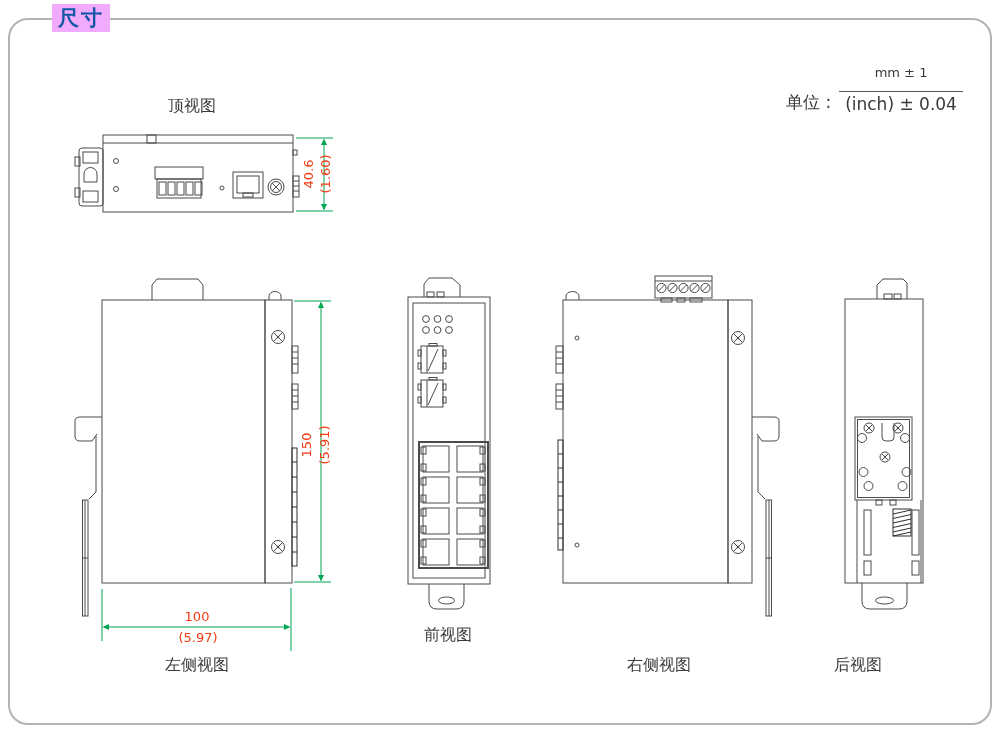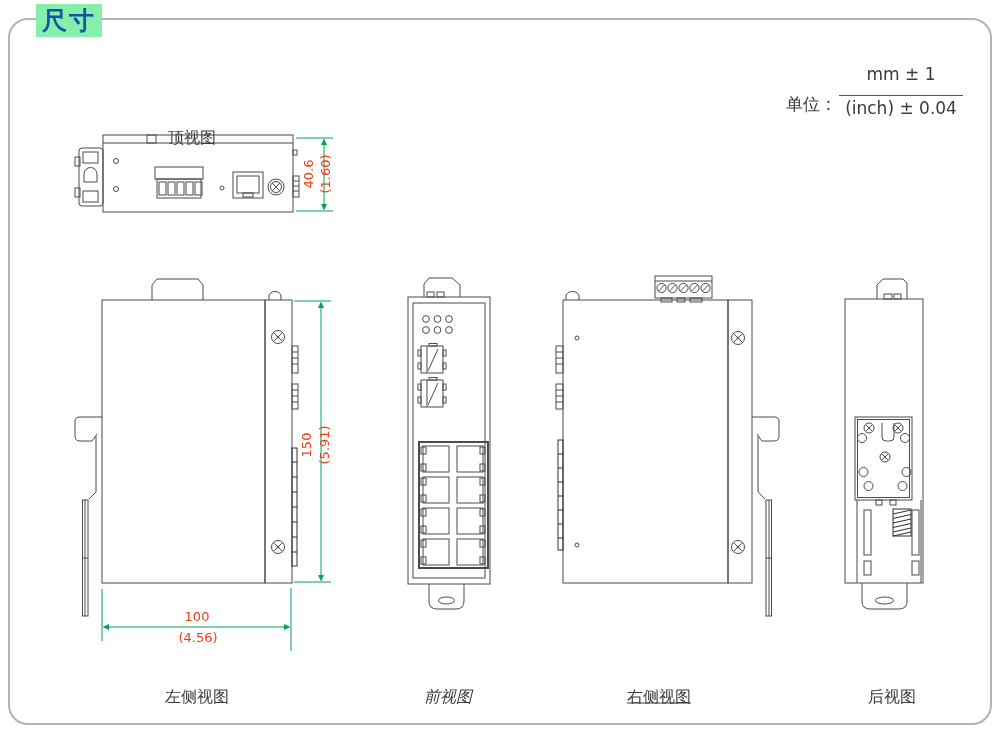--- a/index.html
+++ b/index.html
@@ -1,30 +1,30 @@
 <!DOCTYPE html>
 <html><head>
 <meta charset="utf-8">
 <style>
   html,body{margin:0;padding:0;background:#fff;}
   body{width:1000px;height:733px;position:relative;overflow:hidden;
        font-family:"DejaVu Sans","Liberation Sans",sans-serif;}
   .frame{position:absolute;left:8px;top:18px;width:980px;height:703px;
          border:2px solid #b3b3b3;border-radius:20px;}
-  .page-title{position:absolute;left:36px;top:4px;background:#86efac;
-              padding:0 6px;font-size:25px;font-weight:bold;color:#1257a5;
+  .page-title{position:absolute;left:52px;top:4px;background:#f0abfc;
+              padding:0 6px;font-size:21px;font-weight:bold;color:#1257a5;
               letter-spacing:2px;}
   .unit-block{position:absolute;left:786px;top:64px;display:flex;
               align-items:center;color:#3a3a3a;font-size:17px;}
   .unit-label{margin-right:8px;margin-top:27px;}
   .fraction{display:inline-block;text-align:center;}
-  .fraction .num{padding:0 6px 2px 6px;font-size:17px;}
+  .fraction .num{padding:0 6px 2px 6px;font-size:13px;}
   .fraction .den{padding:2px 6px 0 6px;border-top:1px solid #555;font-size:17px;margin-top:9px;}
   .view-label{position:absolute;transform:translate(-50%,-50%);
-              font-size:16px;color:#3b3b3b;white-space:nowrap;margin-top:32px;}
+              font-size:16px;color:#3b3b3b;white-space:nowrap;}
   .dim-text{position:absolute;transform:translate(-50%,-50%);
             font-size:13px;color:#f43b14;white-space:nowrap;}
   .dim-text.vert{transform:translate(-50%,-50%) rotate(-90deg);}
   svg{position:absolute;left:0;top:0;}
 </style>
 </head>
 <body>
 
 <div class="frame"></div>
 <div class="page-title">尺寸</div>
@@ -344,22 +344,22 @@
     <line x1="102" y1="589" x2="102" y2="641"></line>
     <line x1="291" y1="588" x2="291" y2="651"></line>
     <line x1="104" y1="627" x2="289" y2="627"></line>
     <polygon points="109,624 109,630 102.5,627" fill="#00a651" stroke="none"></polygon>
     <polygon points="284,624 284,630 290.5,627" fill="#00a651" stroke="none"></polygon>
   </g>
 </svg>
 
 <div class="view-label" style="left:192px;top:106px;">顶视图</div>
 <div class="view-label" style="left:197px;top:665px;font-family:Liberation Mono, monospace;">左侧视图</div>
-<div class="view-label" style="left:448px;top:665px;font-style:italic;">前视图</div>
-<div class="view-label" style="left:659px;top:665px;text-decoration:underline;">右侧视图</div>
-<div class="view-label" style="left:892px;top:665px;">后视图</div>
+<div class="view-label" style="left:448px;top:635px;">前视图</div>
+<div class="view-label" style="left:659px;top:665px;">右侧视图</div>
+<div class="view-label" style="left:858px;top:665px;">后视图</div>
 
 <div class="dim-text vert" style="left:308px;top:174px;">40.6</div>
 <div class="dim-text vert" style="left:325px;top:174px;">(1.60)</div>
 <div class="dim-text vert" style="left:306px;top:445px;">150</div>
 <div class="dim-text vert" style="left:324px;top:445px;">(5.91)</div>
 <div class="dim-text" style="left:197px;top:616px;text-align:center;">100</div>
-<div class="dim-text" style="left:198px;top:637px;">(4.56)</div>
+<div class="dim-text" style="left:198px;top:637px;">(5.97)</div>
 
 </body></html>

